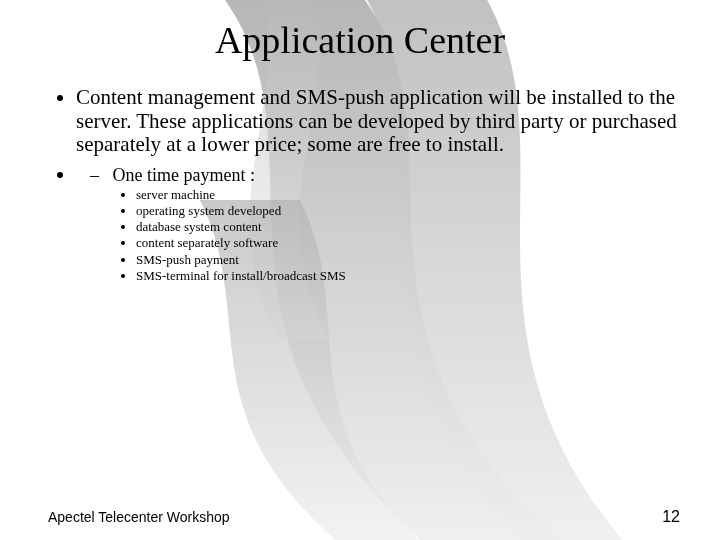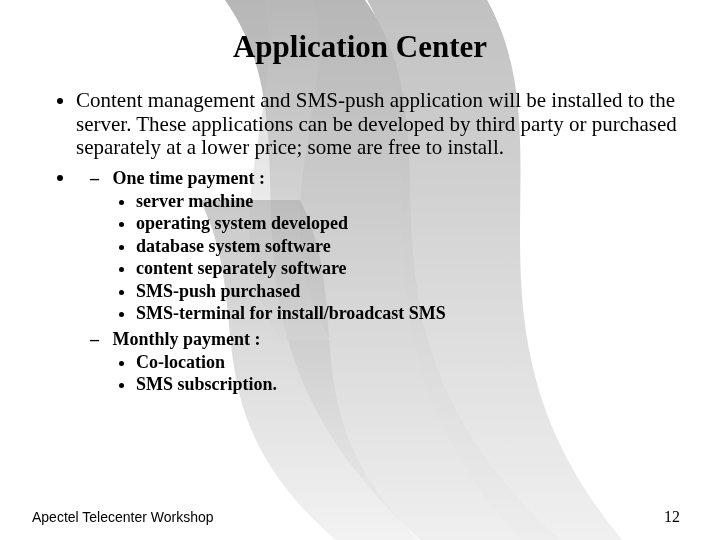--- a/index.html
+++ b/index.html
@@ -22,68 +22,67 @@
   .slide {
     position: relative;
     z-index: 1;
     width: 100%;
     height: 100%;
     box-sizing: border-box;
     padding: 18px 40px 0 40px;
   }
   .title {
     text-align: center;
-    font-size: 31px;
-    margin: 11px 0 24px 0;
-    font-weight: bold;
+    font-size: 38px;
+    margin: 0 0 24px 0;
+    font-weight: normal;
   }
   ul.level1 {
     list-style-type: disc;
     font-size: 21px;
     margin: 0 0 8px 14px;
     padding-left: 22px;
     line-height: 1.12;
   }
   ul.level1 > li {
     margin-bottom: 2px;
   }
   ul.level2 {
     list-style: none;
     font-size: 18px;
     margin: 6px 0 0 2px;
     padding-left: 12px;
-    font-weight: bold;
   }
   ul.level2 > li::before {
     content: "\2013\00a0\00a0";
   }
   ul.level2 > li {
     margin-bottom: 2px;
   }
   ul.level3 {
     list-style-type: disc;
-    font-size: 18px;
+    font-size: 13px;
     margin: 2px 0 4px 28px;
     padding-left: 18px;
     line-height: 1.25;
   }
   .footer {
     position: absolute;
     bottom: 14px;
-    left: 32px;
+    left: 48px;
     right: 40px;
     display: flex;
     justify-content: space-between;
     align-items: baseline;
     font-family: Arial, Helvetica, sans-serif;
     font-size: 14px;
     z-index: 2;
   }
   .footer .pagenum {
-    font-family: Liberation Serif, serif;
+    font-family: Liberation Sans, sans-serif;
     font-size: 16px;
   }
 </style>
 </head>
 <body>
 
 <svg class="bg" width="720" height="540" viewBox="0 0 720 540">
   <defs>
     <linearGradient id="g1" x1="0" y1="0" x2="0" y2="1">
       <stop offset="0" stop-color="#808080"></stop>
@@ -104,31 +103,24 @@
 
   <ul class="level1">
     <li>Content management and SMS-push application will be installed to the server. These applications can be developed by third party or purchased separately at a lower price; some are free to install.</li>
     <li>
       <ul class="level2">
         <li>
           <span>One time payment :</span>
           <ul class="level3">
             <li>server machine</li>
             <li>operating system developed</li>
-            <li>database system software</li>
+            <li>database system content</li>
             <li>content separately software</li>
-            <li>SMS-push purchased</li>
+            <li>SMS-push payment</li>
             <li>SMS-terminal for install/broadcast SMS</li>
-          </ul>
-        </li>
-        <li>
-          <span>Monthly payment :</span>
-          <ul class="level3">
-            <li>Co-location</li>
-            <li>SMS subscription.</li>
           </ul>
         </li>
       </ul>
     </li>
   </ul>
 
 </div>
 
 <div class="footer">
   <span>Apectel Telecenter Workshop</span>

